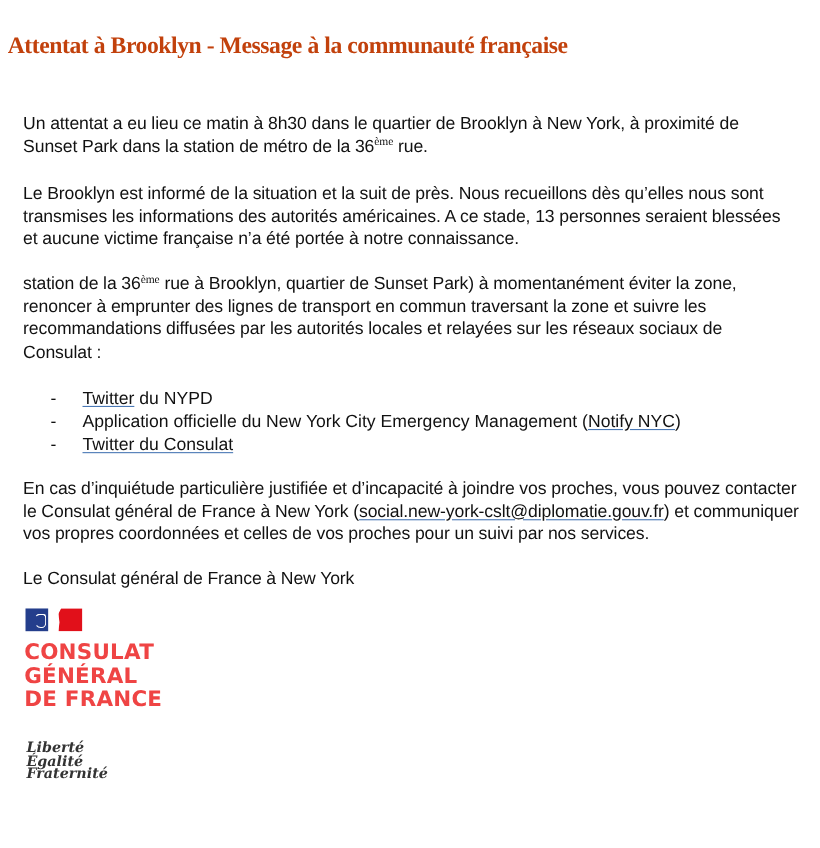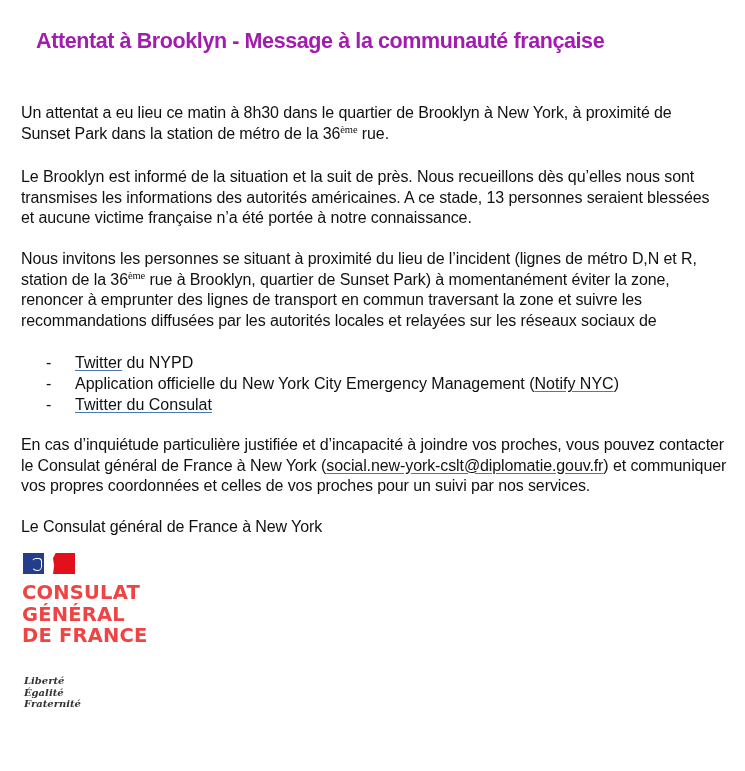--- a/index.html
+++ b/index.html
@@ -1,23 +1,23 @@
 <!DOCTYPE html>
 <html><head>
   <meta charset="utf-8">
   <style>
     html, body { margin: 0; padding: 0; background: #ffffff; }
     body {
       width: 745px; height: 771px; overflow: hidden; position: relative;
       font-family: "Liberation Sans", sans-serif; color: #111111;
     }
     .title {
-      position: absolute; left: 36px; top: 29px;
-      font-family: Liberation Sans, sans-serif; font-weight: bold;
-      font-size: 21.5px; letter-spacing: -0.4px; color: #a21caf;
+      position: absolute; left: 7px; top: 29px;
+      font-family: Liberation Serif, serif; font-weight: bold;
+      font-size: 21.5px; letter-spacing: -0.4px; color: #c2410c;
       white-space: nowrap;
     }
     .para {
       position: absolute; left: 21px; width: 720px;
       font-size: 16px; line-height: 20.5px; color: #111;
       letter-spacing: -0.1px;
     }
     .line { white-space: nowrap; display: block; }
     sup { font-size: 10.5px; line-height: 0; vertical-align: 6px; font-family: Liberation Serif, serif; }
     .link {
@@ -46,21 +46,21 @@
       clip-path: polygon(12% 0, 100% 0, 100% 100%, 0 100%, 5% 60%, 0 25%);
     }
     .logo-text {
       position: absolute; left: 0; top: 29px;
       font-family: "DejaVu Sans", sans-serif; font-weight: bold;
       font-size: 19.5px; line-height: 21.5px; color: #ef4444; letter-spacing: 0.2px;
     }
     .motto {
       position: absolute; left: 2px; top: 122px;
       font-family: "DejaVu Serif", serif; font-style: italic; font-weight: bold;
-      font-size: 10px; line-height: 11.5px; color: #333;
+      font-size: 13px; line-height: 11.5px; color: #333;
     }
   </style>
 </head>
 <body>
 
 <div>
 
   <h1 class="title" style="margin:0">Attentat à Brooklyn - Message à la communauté française</h1>
 
   <div class="para" style="top:103px">
@@ -68,24 +68,24 @@
     <span class="line"><span>Sunset Park dans la station de métro de la 36</span><sup>ème</sup><span> rue.</span></span>
   </div>
 
   <div class="para" style="top:167px">
     <span class="line">Le Brooklyn est informé de la situation et la suit de près. Nous recueillons dès qu’elles nous sont</span>
     <span class="line">transmises les informations des autorités américaines. A ce stade, 13 personnes seraient blessées</span>
     <span class="line">et aucune victime française n’a été portée à notre connaissance.</span>
   </div>
 
   <div class="para" style="top:249px">
-    <span class="line">Nous invitons les personnes se situant à proximité du lieu de l’incident (lignes de métro D,N et R,</span>
     <span class="line"><span>station de la 36</span><sup>ème</sup><span> rue à Brooklyn, quartier de Sunset Park) à momentanément éviter la zone,</span></span>
     <span class="line">renoncer à emprunter des lignes de transport en commun traversant la zone et suivre les</span>
     <span class="line">recommandations diffusées par les autorités locales et relayées sur les réseaux sociaux de</span>
+    <span class="line">Consulat :</span>
   </div>
 
   <ul class="list">
     <li>
       <span class="dash">-</span>
       <a class="link">Twitter</a><span> du NYPD</span>
     </li>
     <li>
       <span class="dash">-</span>
       <span>Application officielle du New York City Emergency Management (</span><a class="link">Notify NYC</a><span>)</span>

